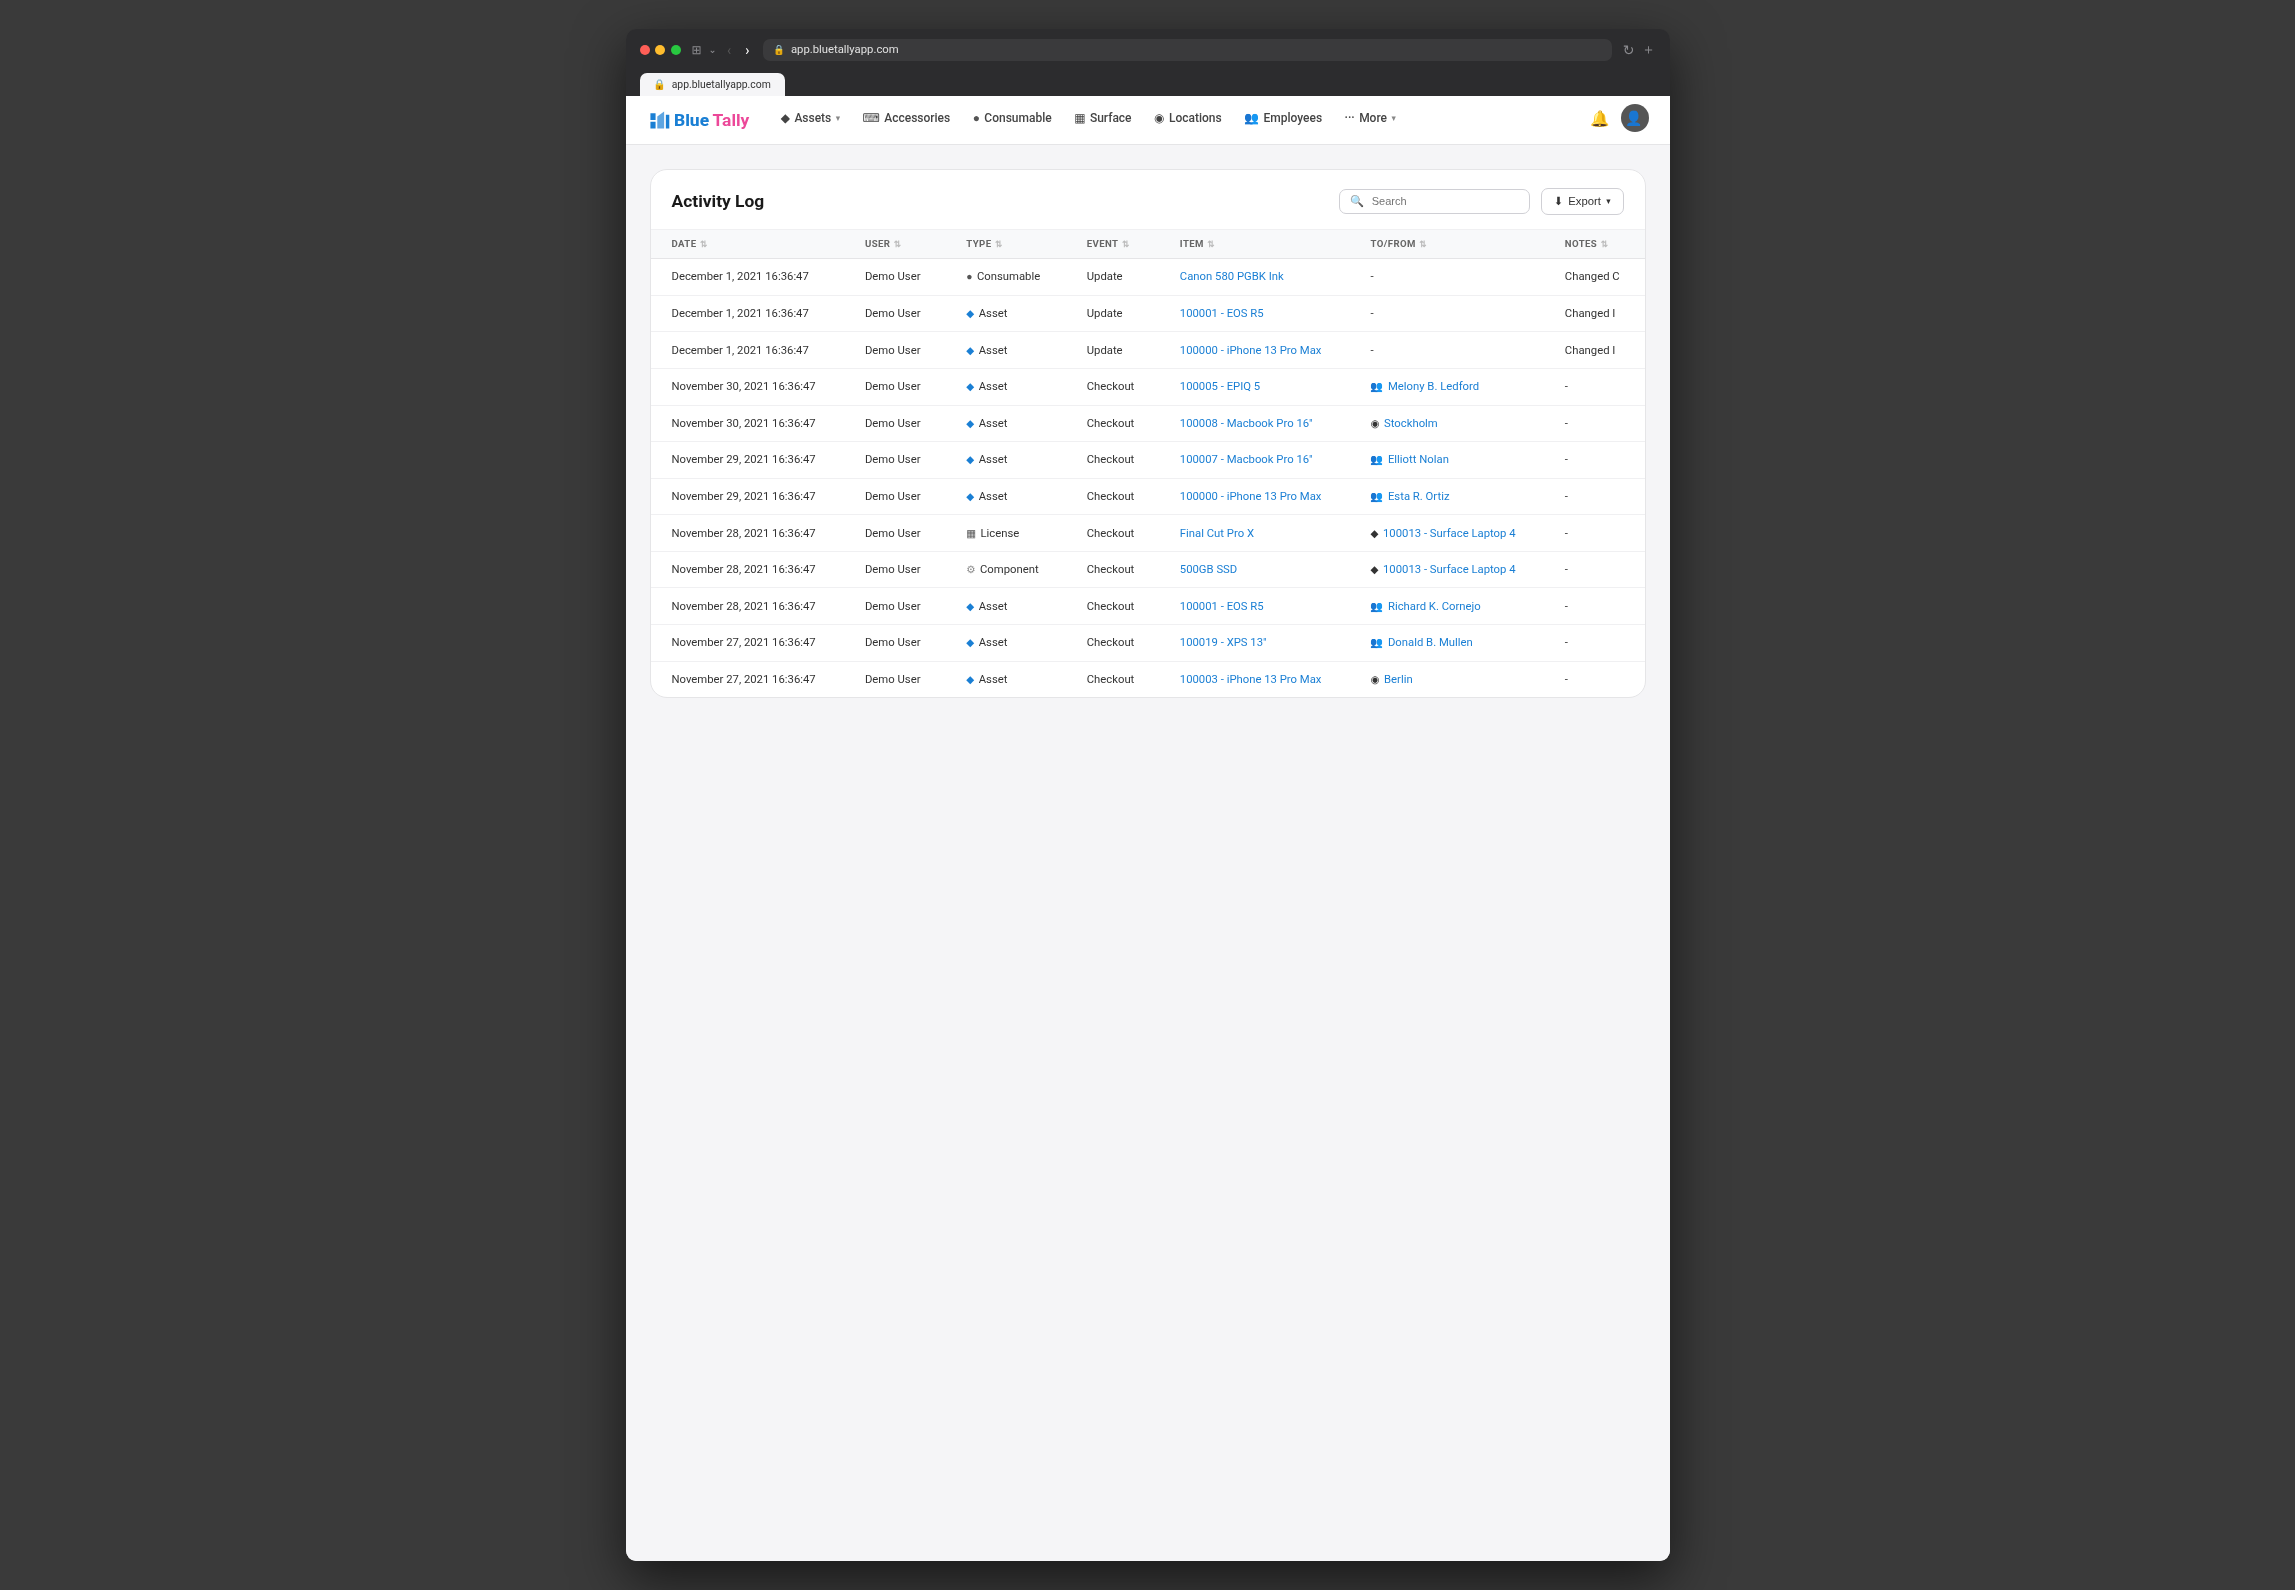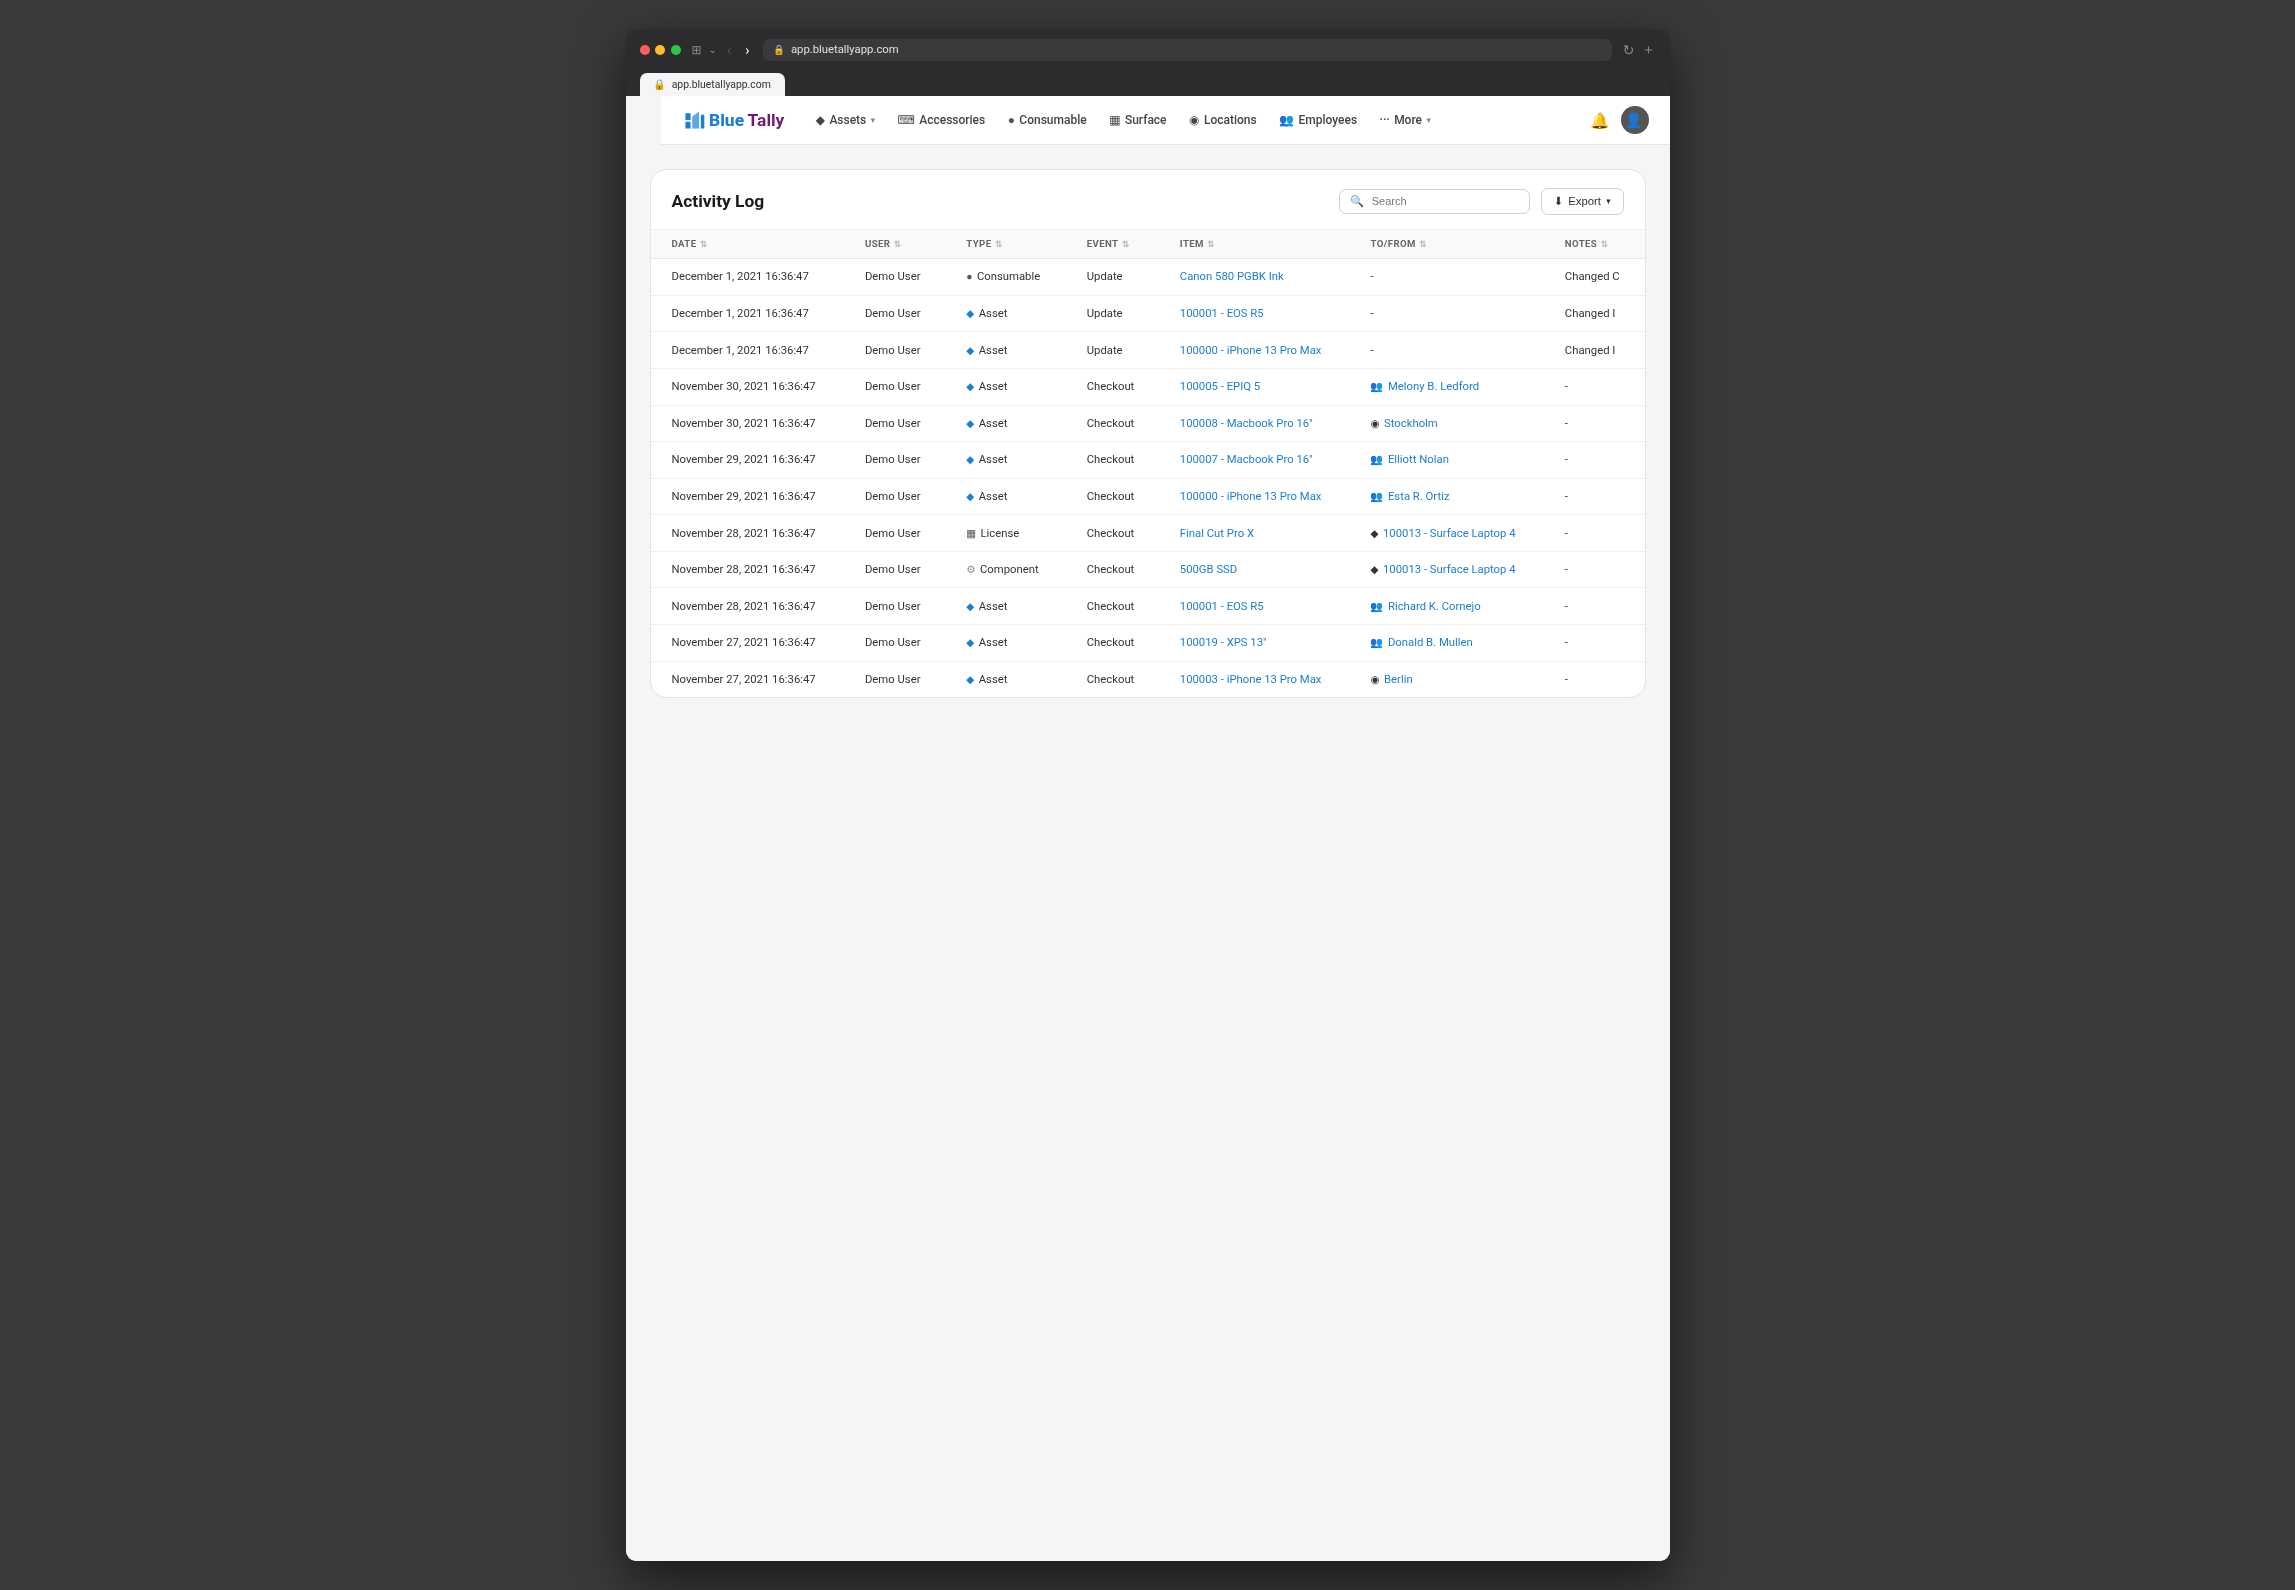--- a/index.html
+++ b/index.html
@@ -111,24 +111,23 @@
     .app-content {
       background: #f5f5f7;
     }
 
     
     .app-nav {
       background: #fff;
       border-bottom: 0.9px solid #e5e5e7;
       padding: 12px 21px;
       display: flex;
-      align-items: center;
+      align-items: flex-end;
       height: 49px;
       gap: 0;
-      margin-left: 35px;
     }
 
     .logo {
       display: flex;
       align-items: center;
       gap: 3.5px;
       margin-right: 21px;
       font-size: 17.4px;
       font-weight: 700;
     }
@@ -364,21 +363,21 @@
 
     <nav class="app-nav">
       <div class="logo">
         <svg class="logo-svg" viewBox="0 0 28 28" fill="none" xmlns="http://www.w3.org/2000/svg">
           <path d="M4 6 L10 6 L10 14 L4 14 Z" fill="#1a7fd4"></path>
           <path d="M4 16 L10 16 L10 24 L4 24 Z" fill="#1a7fd4"></path>
           <path d="M12 10 L20 4 L20 24 L12 24 Z" fill="#1a7fd4" opacity="0.7"></path>
           <path d="M22 8 L26 8 L26 24 L22 24 Z" fill="#1a7fd4"></path>
         </svg>
         <span style="color:#1a7fd4;font-weight:800;">Blue</span>
-          <span style="color:#701a75;font-weight:700;">Tally</span>
+          <span style="color:#ec4899;font-weight:700;">Tally</span>
       </div>
 
       <div class="nav-items">
         <div class="nav-item">
           <span class="nav-icon">◆</span>
           <span>Assets</span>
           <span class="chevron">▾</span>
         </div>
         <div class="nav-item">
           <span class="nav-icon">⌨</span>

